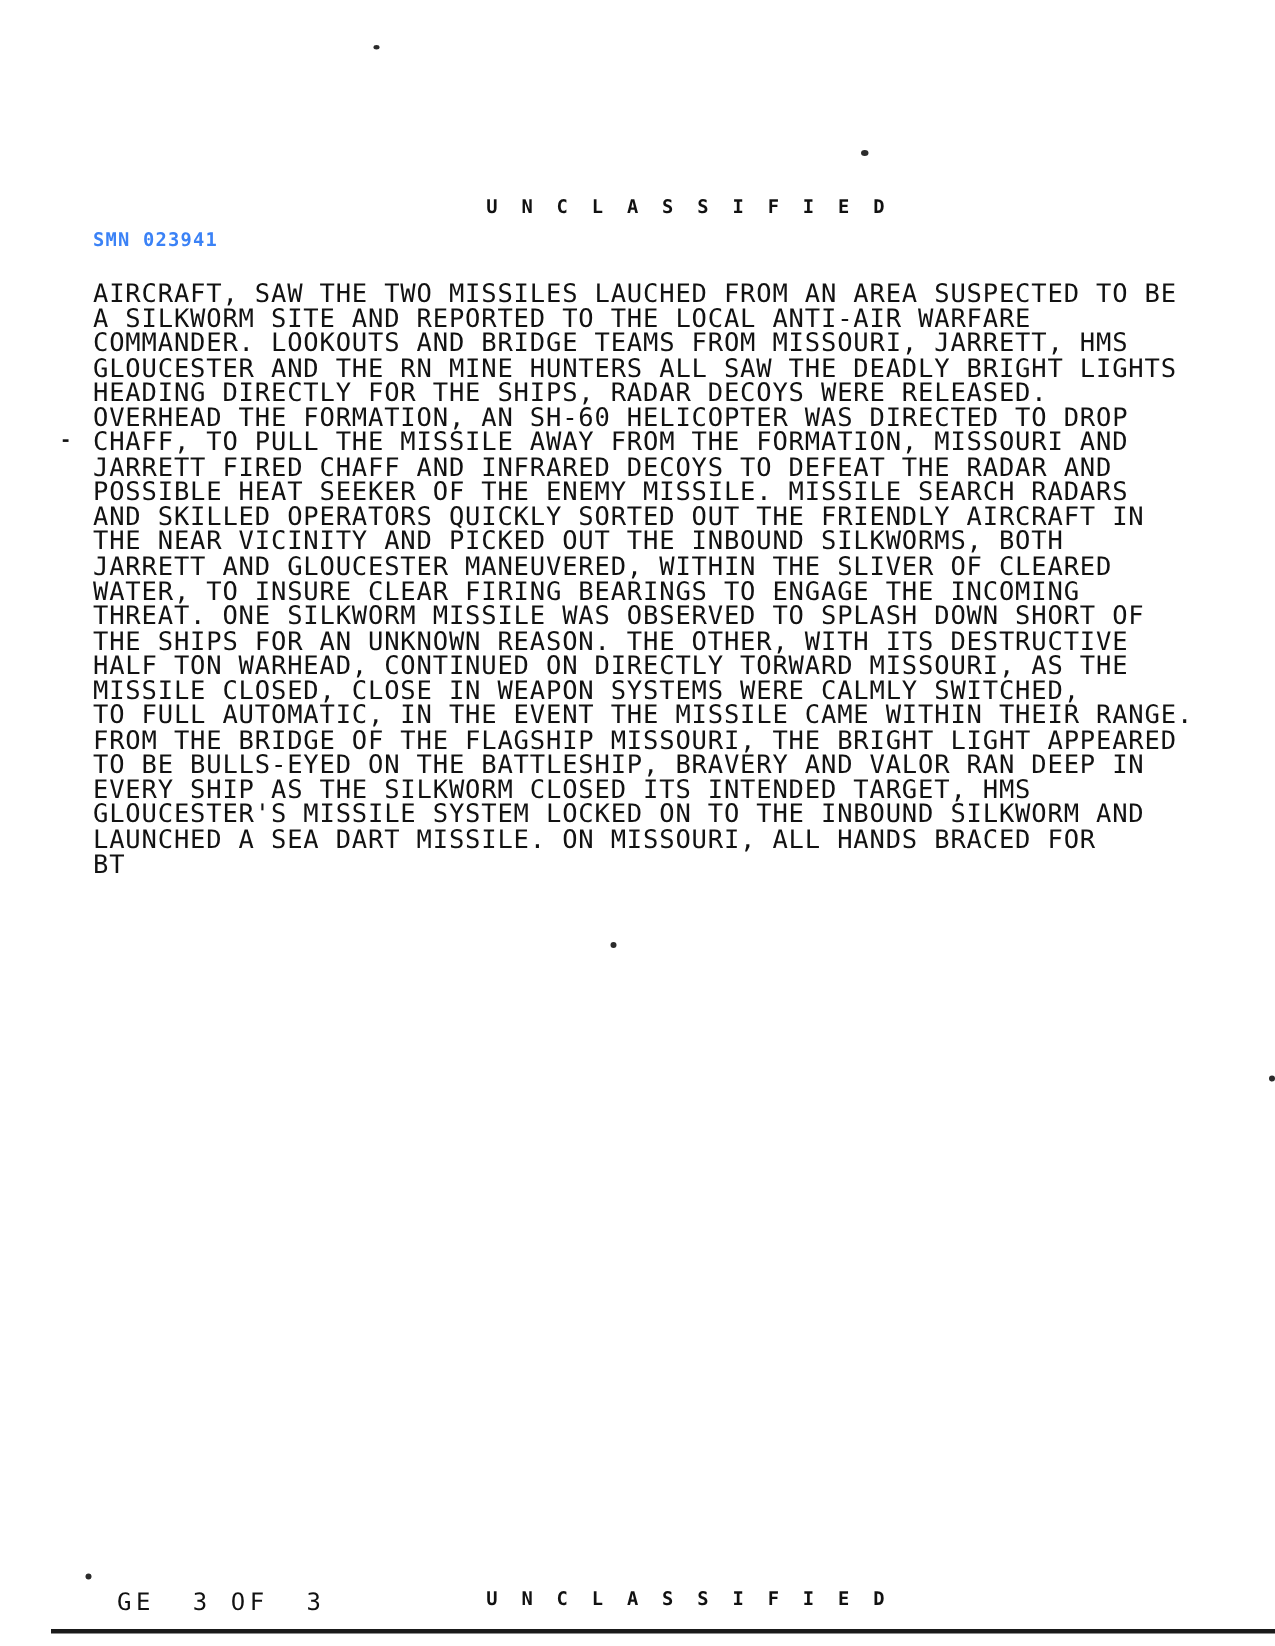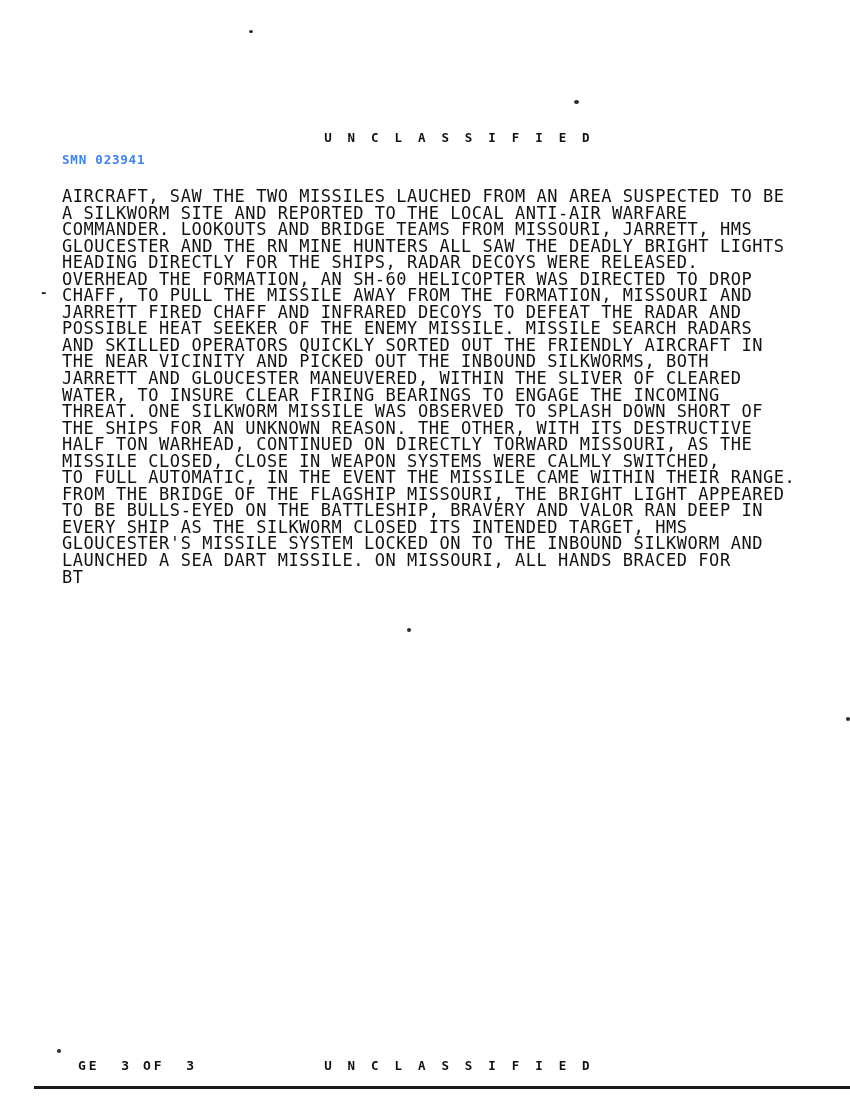--- a/index.html
+++ b/index.html
@@ -108,22 +108,22 @@
     position: absolute;
     left: 0;
     top: 1058px;
     width: 850px;
     height: 18px;
   }
   .footer .page-num {
     position: absolute;
     left: 44px;
     top: 0;
-    font-size: 13px;
-    font-weight: bold;
+    font-size: 16px;
+    font-weight: normal;
     letter-spacing: 3px;
     color: #111111;
     white-space: pre;
   }
   .footer .classification-bottom {
     position: absolute;
     left: 0;
     top: 0;
     width: 850px;
     text-align: center;

